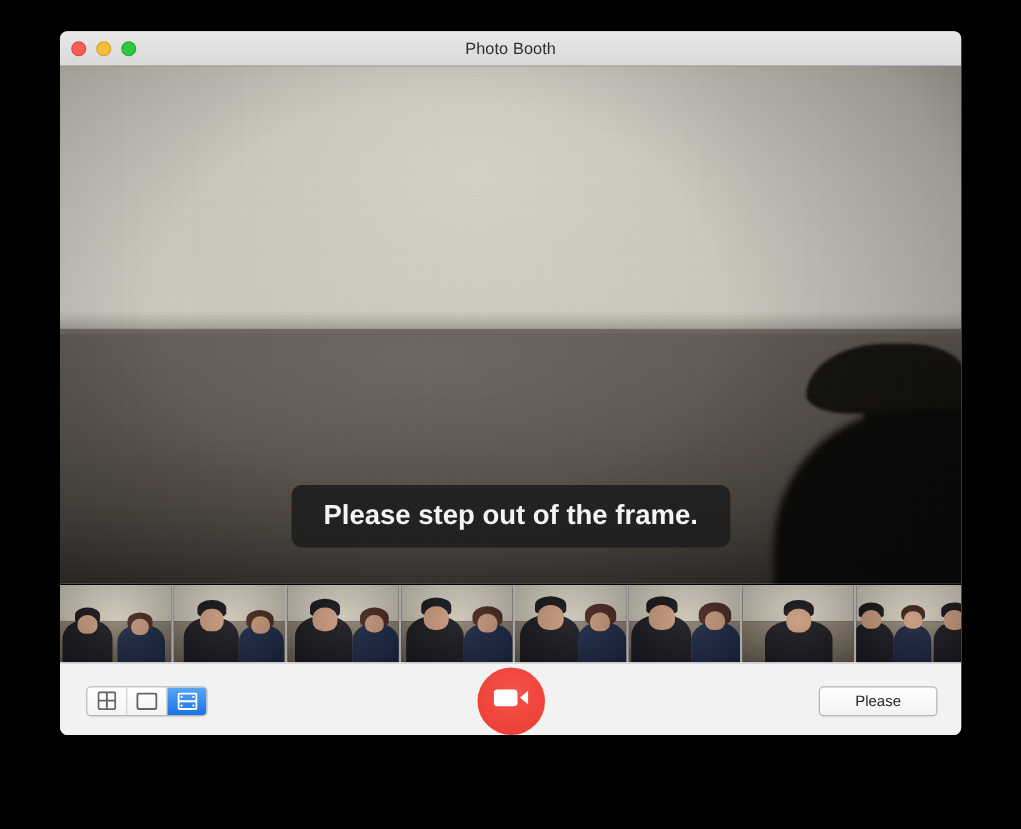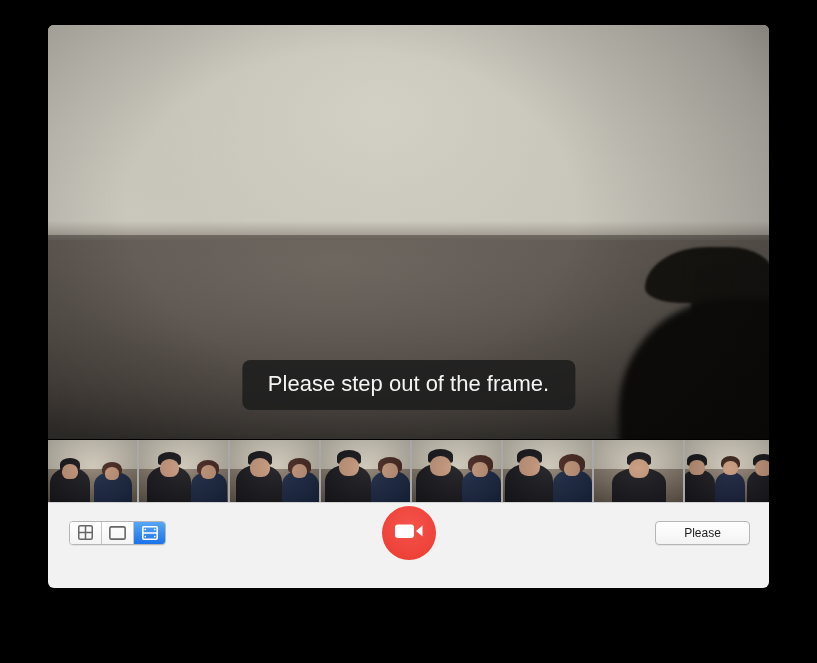--- a/index.html
+++ b/index.html
@@ -154,20 +154,21 @@
     transform: translateX(-50%);
     bottom: 29px;
     background: rgba(30,30,30,0.90);
     border-radius: 8px;
     padding: 13px 26px 15px 26px;
     color: #f4f4f4;
     font-size: 22px;
     line-height: 1;
     white-space: nowrap;
     text-align: center;
+    font-weight: bold;
   }
 
   
   #strip {
     position: relative;
     height: 62px;
     background: #a8a8a8;
     display: flex;
     overflow: hidden;
     border-top: 1px solid #000;
@@ -288,20 +289,28 @@
     justify-content: center;
     box-shadow: 0 1px 0 rgba(0,0,0,0.06);
     cursor: default;
   }
 </style>
 </head>
 <body>
 
 <div id="window">
 
+  <div id="titlebar">
+    <div id="traffic">
+      <div class="light close"></div>
+      <div class="light min"></div>
+      <div class="light max"></div>
+    </div>
+    <div id="window-title">Photo Booth</div>
+  </div>
 
   <div id="preview">
     <div id="wall-upper"></div>
     <div id="wall-mid"></div>
     <div id="wall-lower"></div>
     <div id="silhouette-top"></div>
     <div id="silhouette-top2"></div>
     <div id="silhouette-bottom"></div>
     <div id="grain"></div>
     <div id="vignette"></div>

